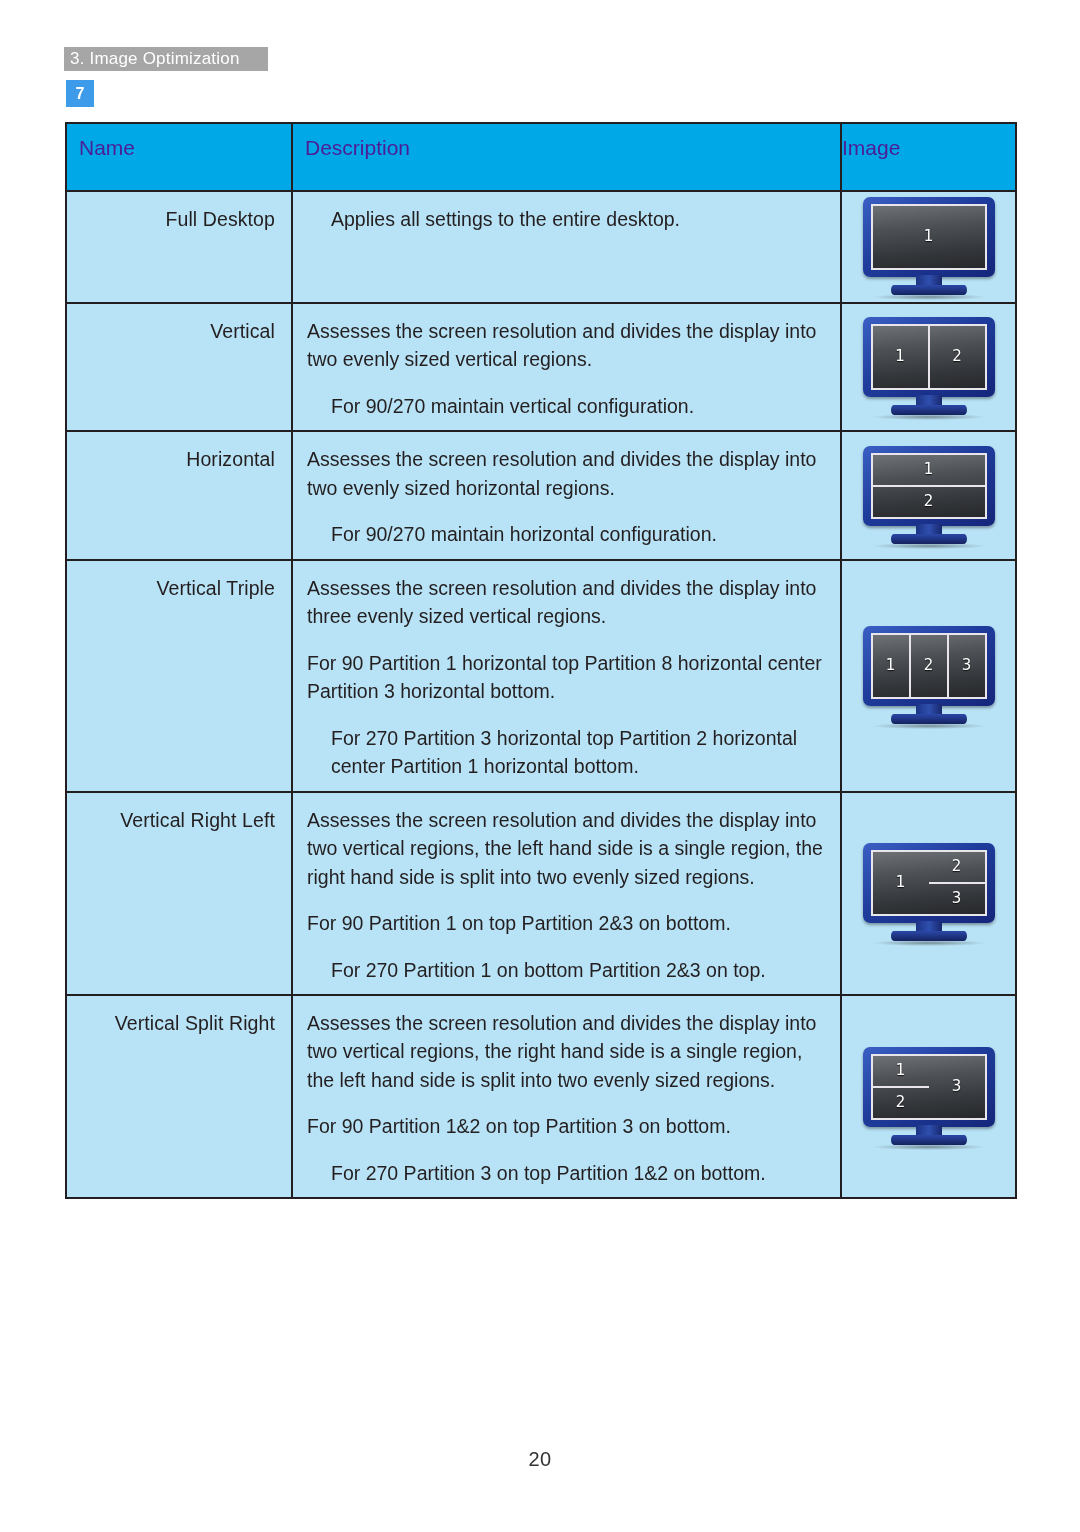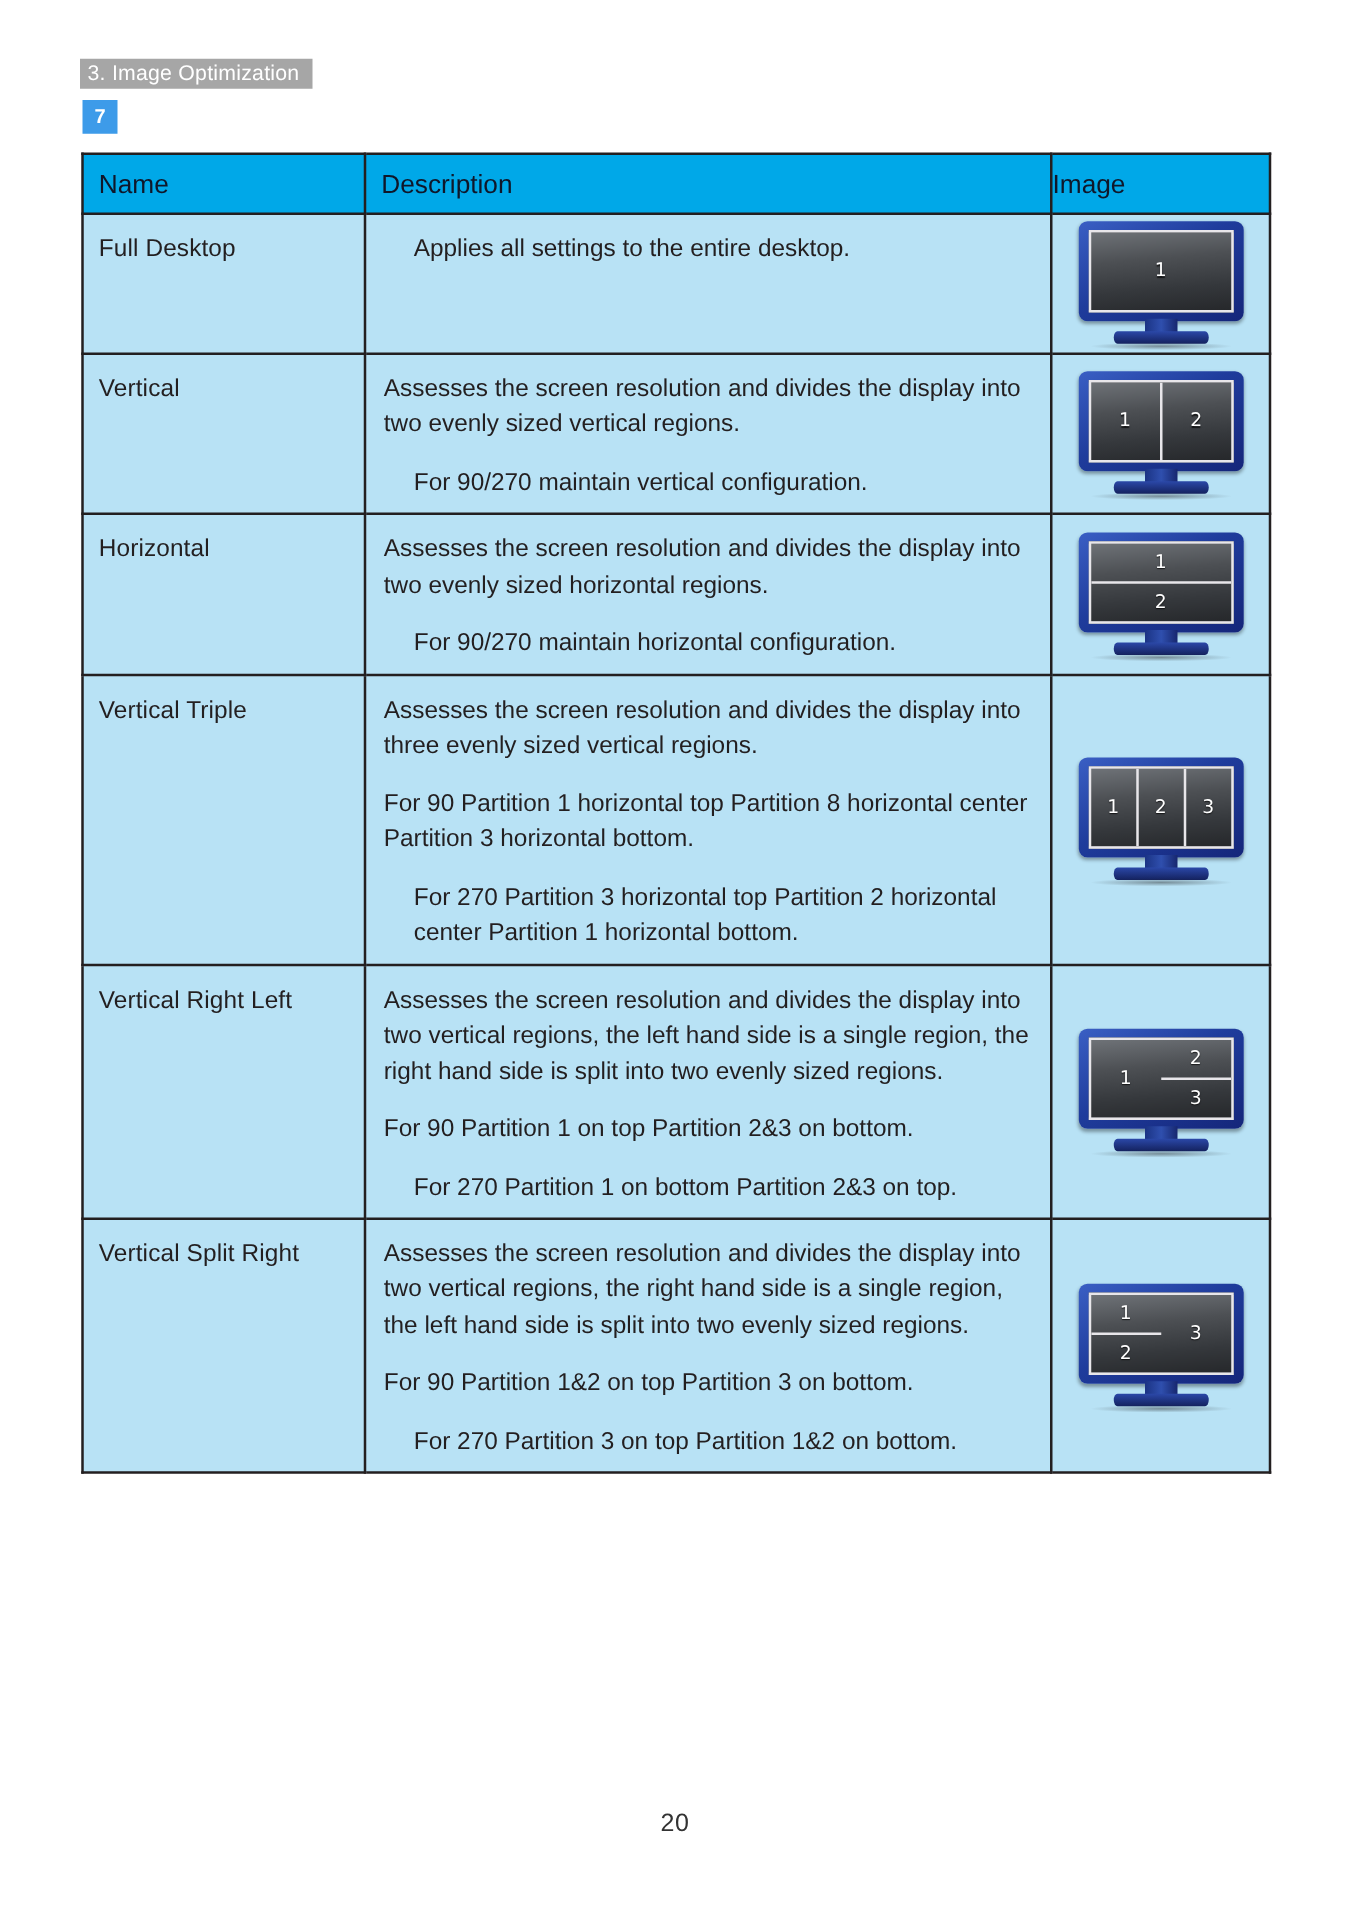--- a/index.html
+++ b/index.html
@@ -18,21 +18,21 @@
 
   
   .running-head {
     position: absolute;
     left: 64px;
     top: 47px;
     background: #a6a6a6;
     color: #ffffff;
     font-size: 17px;
     letter-spacing: 0.2px;
-    padding: 3px 10px 4px 6px;
+    padding: 3px 28px 4px 6px;
     line-height: 1;
     white-space: nowrap;
   }
 
   
   .section-title-row {
     position: absolute;
     left: 66px;
     top: 80px;
     display: flex;
@@ -72,42 +72,43 @@
     border: 2px solid #231f20;
     vertical-align: top;
     box-sizing: border-box;
   }
   .col-name   { width: 226px; }
   .col-desc   { width: 549px; }
   .col-image  { width: 175px; }
 
   thead th {
     background: #00a8e8;
-    color: #0f172a;
+    color: #4c1d95;
     font-weight: normal;
     font-size: 21px;
     text-align: left;
-    height: 48px;
+    height: 68px;
     padding: 12px 10px 0 12px;
   }
   thead th.th-image {
     text-align: left;
     padding-left: 0;
     padding-right: 0;
   }
 
   tbody td {
     background: #b8e2f5;
     font-size: 19.5px;
     line-height: 1.46;
     color: #231f20;
   }
   td.cell-name {
     padding: 13px 16px 10px 12px;
     letter-spacing: 0.1px;
+    text-align: right;
   }
   td.cell-desc {
     padding: 13px 14px 10px 14px;
   }
   td.cell-desc p {
     margin: 0 0 18px 0;
   }
   td.cell-desc p:last-child { margin-bottom: 0; margin-left: 24px; }
 
   td.cell-image {

